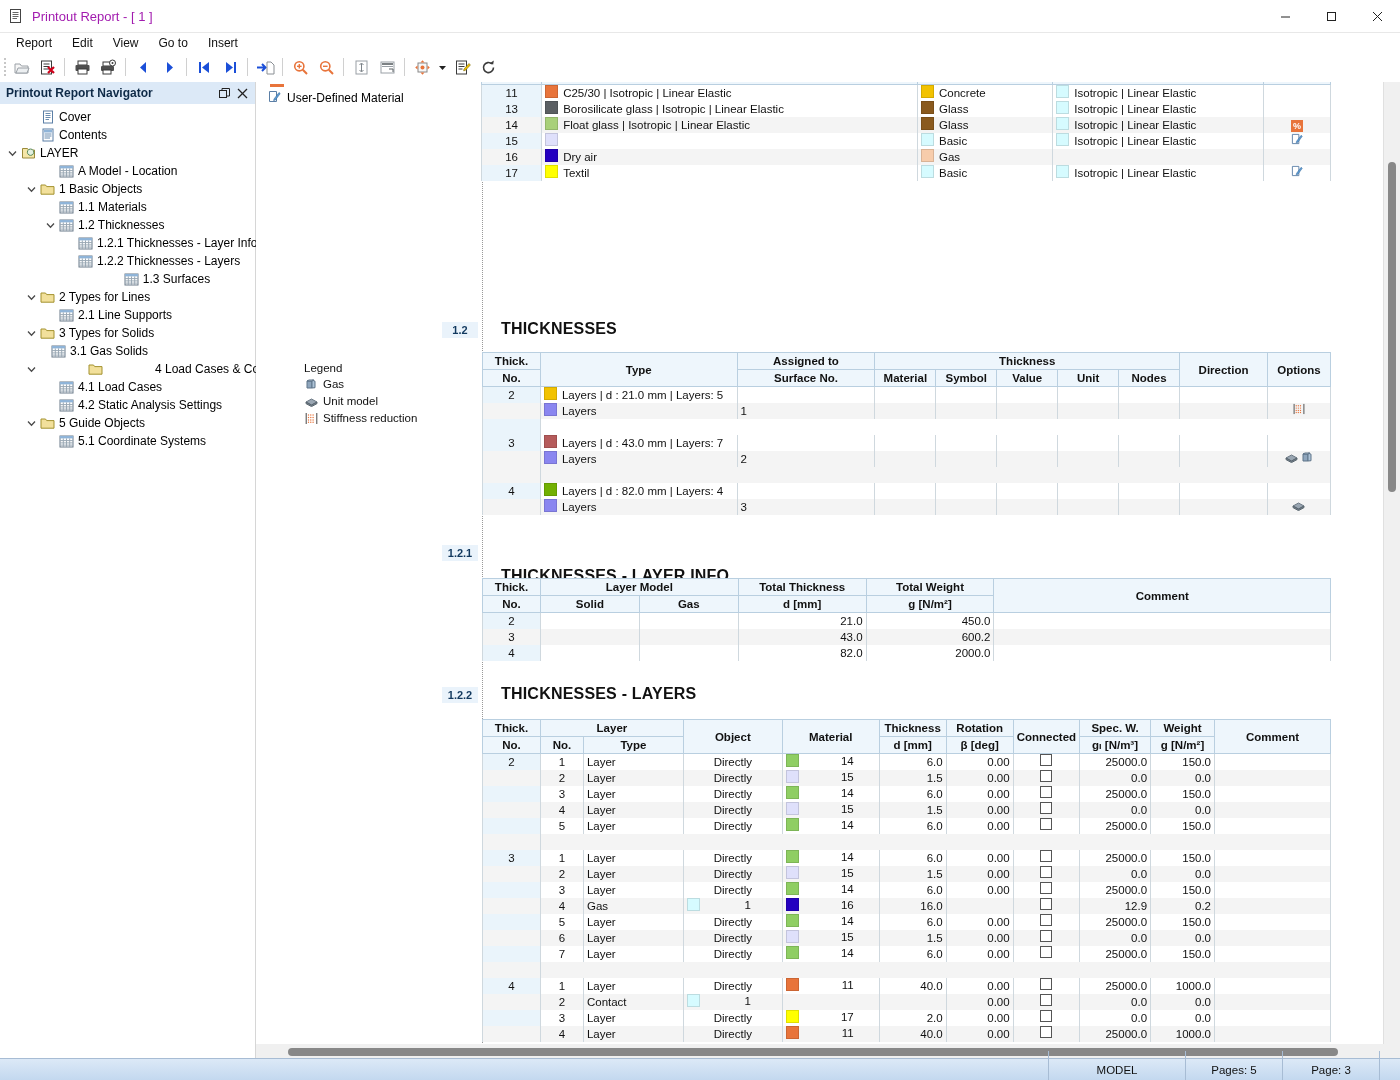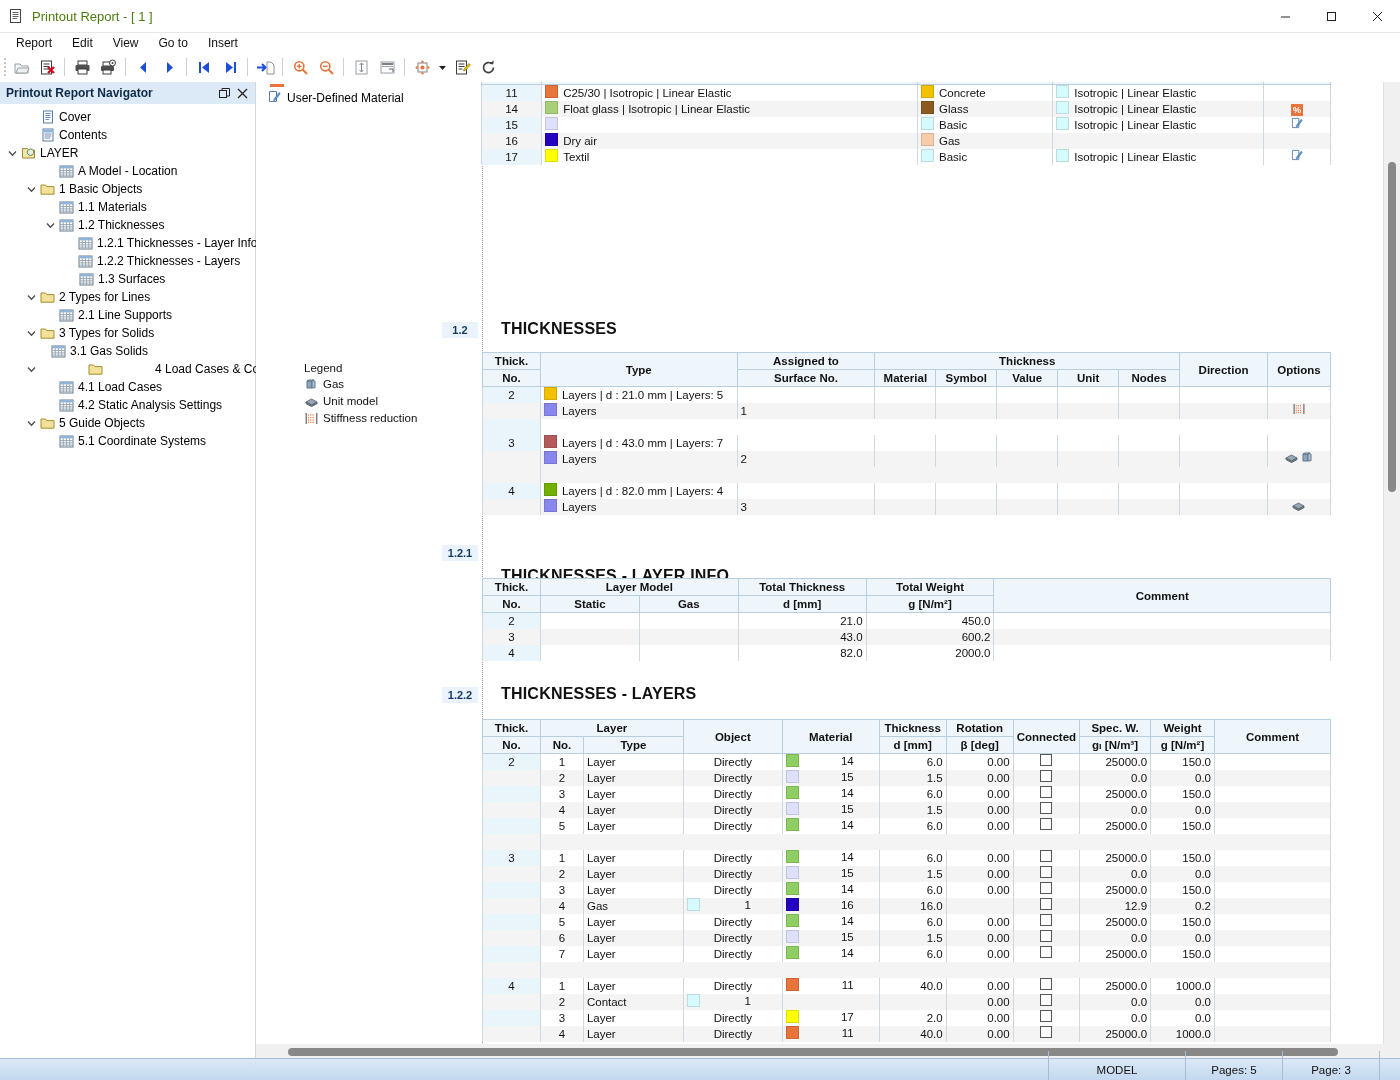--- a/index.html
+++ b/index.html
@@ -4,21 +4,21 @@
 <style>
   html,body{margin:0;padding:0;}
   body{
     width:1400px;height:1080px;overflow:hidden;
     font-family:"Liberation Sans","DejaVu Sans",sans-serif;
     font-size:12px;color:#000;background:#fff;
   }
   
   .titlebar{height:32px;display:flex;align-items:center;background:#fff;border-bottom:1px solid #e8e8e8;position:relative;}
   .titlebar .doc-icon{margin-left:8px;margin-right:8px;width:16px;height:16px;display:inline-block;}
-  .titlebar .title-text{font-size:13px;color:#4d7c0f;}
+  .titlebar .title-text{font-size:13px;color:#a21caf;}
   .wincontrols{position:absolute;right:0;top:0;height:32px;display:flex;}
   .wincontrols div{width:46px;height:32px;display:flex;align-items:center;justify-content:center;cursor:default;}
   
   .menubar{height:20px;display:flex;align-items:center;background:#fff;padding-left:6px;font-size:12px;}
   .menubar span{padding:2px 10px;color:#111;cursor:default;}
   
   .toolbar{height:28px;display:flex;align-items:center;background:#fff;padding-left:2px;border-bottom:1px solid #fff;}
   .tb-btn{width:26px;height:24px;display:flex;align-items:center;justify-content:center;cursor:default;}
   .tb-sep{width:1px;height:18px;background:#d0d0d0;margin:0 4px;}
   .grip{width:6px;height:20px;display:flex;flex-direction:column;justify-content:center;align-items:center;gap:2px;}
@@ -408,21 +408,21 @@
                 <line x1="7.5" y1="3.4" x2="7.5" y2="12"></line>
                 <line x1="10.7" y1="3.4" x2="10.7" y2="12"></line>
                 <line x1="1" y1="5.6" x2="14" y2="5.6"></line>
                 <line x1="1" y1="7.9" x2="14" y2="7.9"></line>
                 <line x1="1" y1="10.1" x2="14" y2="10.1"></line>
               </g>
             </svg>
           </span>
           <span class="tlabel">1.2.2 Thicknesses - Layers</span>
         </div>
-        <div class="tn" style="padding-left: 62px;">
+        <div class="tn" style="padding-left: 62px; justify-content: center;">
           <span class="tw"></span>
           <span class="ti">
             <svg width="15" height="13" viewBox="0 0 15 13">
               <rect x="1" y="1" width="13" height="11" fill="#fff" stroke="#6b7b8a"></rect>
               <rect x="1" y="1" width="13" height="2.4" fill="#8fb4d8"></rect>
               <g stroke="#9aa8b4">
                 <line x1="4.3" y1="3.4" x2="4.3" y2="12"></line>
                 <line x1="7.5" y1="3.4" x2="7.5" y2="12"></line>
                 <line x1="10.7" y1="3.4" x2="10.7" y2="12"></line>
                 <line x1="1" y1="5.6" x2="14" y2="5.6"></line>
@@ -610,20 +610,27 @@
               <th></th>
               <th></th>
               <th></th>
             </tr>
           </thead>
           <tbody>
             <tr>
               <td class="thno">11</td>
               <td><span class="sw" style="background:#e8743b"></span>C25/30 | Isotropic | Linear Elastic</td>
               <td><span class="sw" style="background:#f2c200"></span>Concrete</td>
+              <td><span class="sw" style="background:#d6fbff"></span>Isotropic | Linear Elastic</td>
+              <td class="ctr"></td>
+            </tr>
+            <tr>
+              <td class="thno">13</td>
+              <td><span class="sw" style="background:#5b5f63"></span>Borosilicate glass | Isotropic | Linear Elastic</td>
+              <td><span class="sw" style="background:#8a5a1e"></span>Glass</td>
               <td><span class="sw" style="background:#d6fbff"></span>Isotropic | Linear Elastic</td>
               <td class="ctr"></td>
             </tr>
             <tr class="alt">
               <td class="thno">14</td>
               <td><span class="sw" style="background:#a8d07a"></span>Float glass | Isotropic | Linear Elastic</td>
               <td><span class="sw" style="background:#8a5a1e"></span>Glass</td>
               <td><span class="sw" style="background:#d6fbff"></span>Isotropic | Linear Elastic</td>
               <td class="ctr"><span class="ico-pct">%</span></td>
             </tr>
@@ -863,21 +870,21 @@
           <thead>
             <tr>
               <th>Thick.</th>
               <th colspan="2">Layer Model</th>
               <th>Total Thickness</th>
               <th>Total Weight</th>
               <th rowspan="2">Comment</th>
             </tr>
             <tr>
               <th>No.</th>
-              <th>Static</th>
+              <th>Solid</th>
               <th>Gas</th>
               <th>d [mm]</th>
               <th>g [N/m²]</th>
             </tr>
           </thead>
           <tbody>
             <tr>
               <td class="thno">2</td>
               <td></td>
               <td></td>

